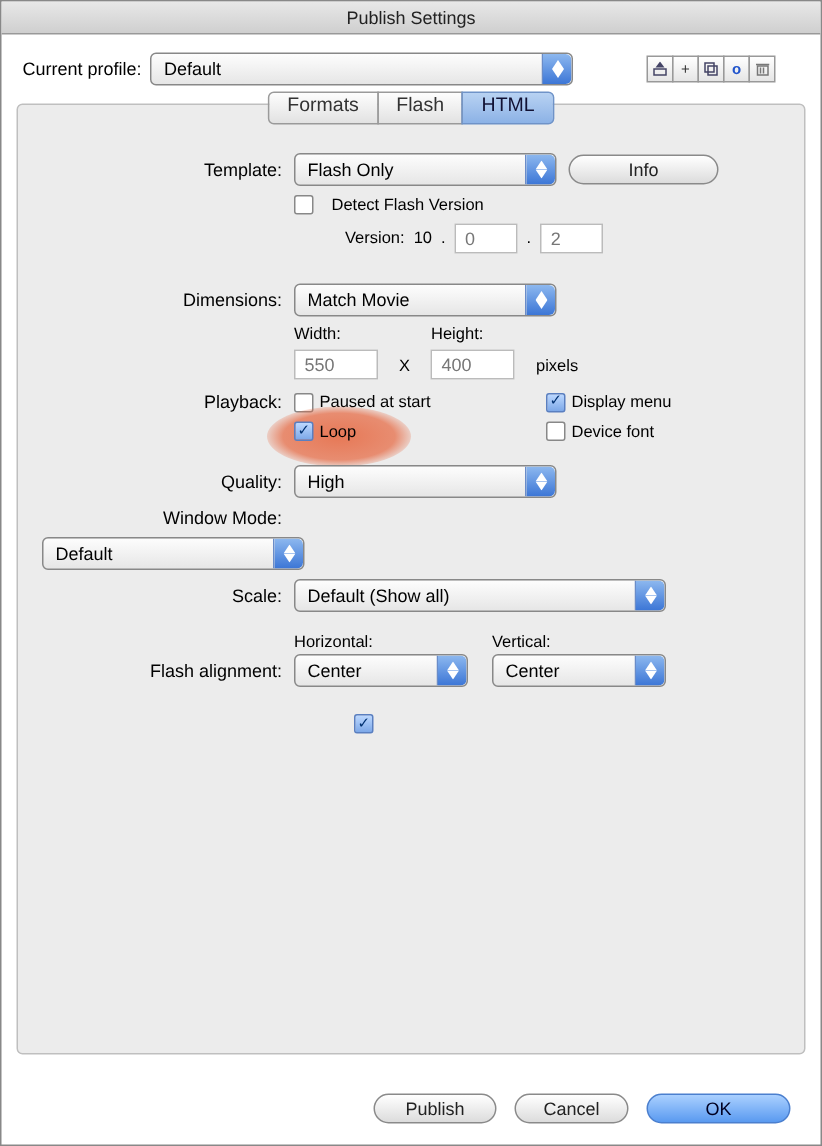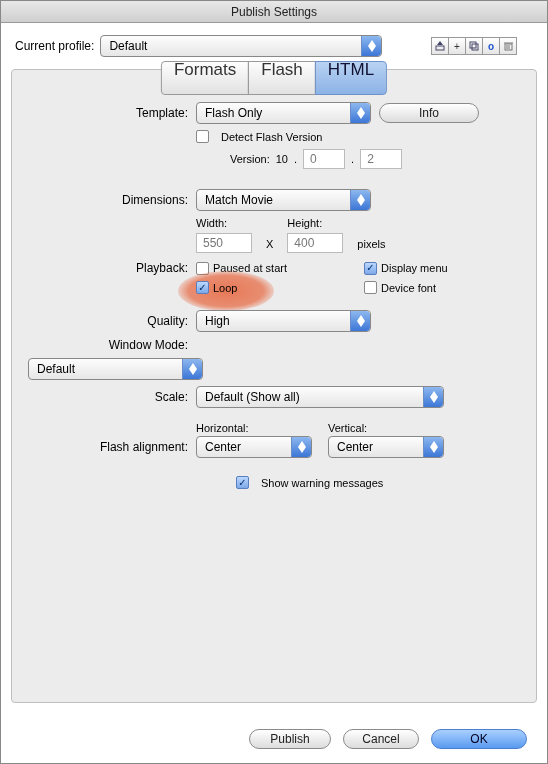--- a/index.html
+++ b/index.html
@@ -87,24 +87,24 @@
     padding-top: 24px;
   }
   .tabs {
     position: absolute;
     top: -9px;
     left: 50%;
     transform: translateX(-50%);
     display: flex;
   }
   .tab {
-    height: 34px;
+    height: 22px;
     line-height: 16px;
     padding: 0 12px;
-    font-size: 17px;
+    font-size: 13px;
     border: 1px solid #9a9a9a;
     margin-left: -1px;
     background: linear-gradient(#fdfdfd,#e2e2e2);
     color: #333;
     text-align: right;
   }
   .tab:first-child { border-top-left-radius: 4px; border-bottom-left-radius: 4px; margin-left:0;}
   .tab:last-child { border-top-right-radius: 4px; border-bottom-right-radius: 4px; }
   .tab.active {
     background: linear-gradient(#b8d2f2,#8cb2e6);
@@ -436,21 +436,20 @@
               </svg>
             </span>
         </div>
       </div>
     </div>
 
     <div class="row">
       <div class="lbl"></div>
       <div class="field" style="padding-left:40px;">
         <span class="chk checked"></span>
-        <span class="sublabel">Show warning messages</span>
       </div>
     </div>
 
   </div>
 </div>
 
 <div class="footer">
   <div class="pillbtn" style="width:82px">Publish</div>
   <div class="pillbtn" style="width:76px">Cancel</div>
   <div class="pillbtn primary" style="width:96px">OK</div>

